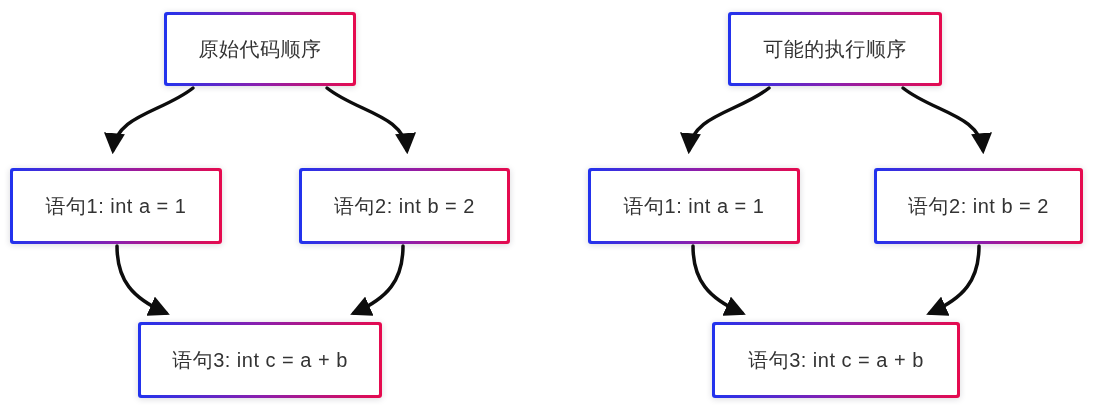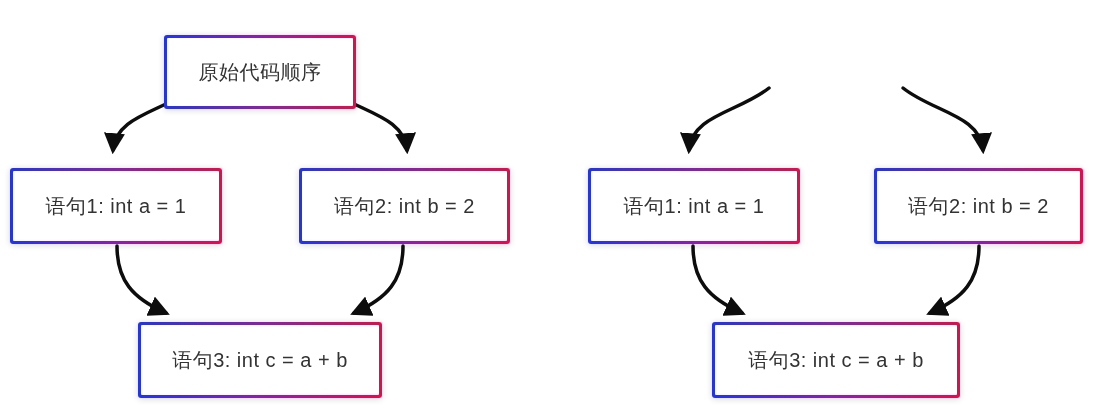--- a/index.html
+++ b/index.html
@@ -77,41 +77,46 @@
     <path class="edge" d="M 327 88 C 357 112, 404 115, 407 150" marker-end="url(#ah)"></path>
     <path class="edge" d="M 117 246 C 117 280, 132 298, 166 313" marker-end="url(#ah)"></path>
     <path class="edge" d="M 403 246 C 403 280, 388 298, 354 313" marker-end="url(#ah)"></path>
 
     <path class="edge" d="M 769 88 C 739 112, 692 115, 689 150" marker-end="url(#ah)"></path>
     <path class="edge" d="M 903 88 C 933 112, 980 115, 983 150" marker-end="url(#ah)"></path>
     <path class="edge" d="M 693 246 C 693 280, 708 298, 742 313" marker-end="url(#ah)"></path>
     <path class="edge" d="M 979 246 C 979 280, 964 298, 930 313" marker-end="url(#ah)"></path>
   </svg>
 
-  <div class="node" style="left:164px; top:12px; width:192px; height:74px;margin-top:23px;">
+  <div class="node" style="left:164px; top:12px; width:192px; height:74px;">
     <div class="node-inner">
       <span class="node-label">原始代码顺序</span>
     </div>
   </div>
   <div class="node" style="left:10px; top:168px; width:212px; height:76px;">
     <div class="node-inner">
       <span class="node-label">语句1: int a = 1</span>
     </div>
   </div>
   <div class="node" style="left:299px; top:168px; width:211px; height:76px;">
     <div class="node-inner">
       <span class="node-label">语句2: int b = 2</span>
     </div>
   </div>
   <div class="node" style="left:138px; top:322px; width:244px; height:76px;">
     <div class="node-inner">
       <span class="node-label">语句3: int c = a + b</span>
     </div>
   </div>
 
+  <div class="node" style="left:728px; top:12px; width:214px; height:74px;">
+    <div class="node-inner">
+      <span class="node-label">可能的执行顺序</span>
+    </div>
+  </div>
   <div class="node" style="left:588px; top:168px; width:212px; height:76px;">
     <div class="node-inner">
       <span class="node-label">语句1: int a = 1</span>
     </div>
   </div>
   <div class="node" style="left:874px; top:168px; width:209px; height:76px;">
     <div class="node-inner">
       <span class="node-label">语句2: int b = 2</span>
     </div>
   </div>

